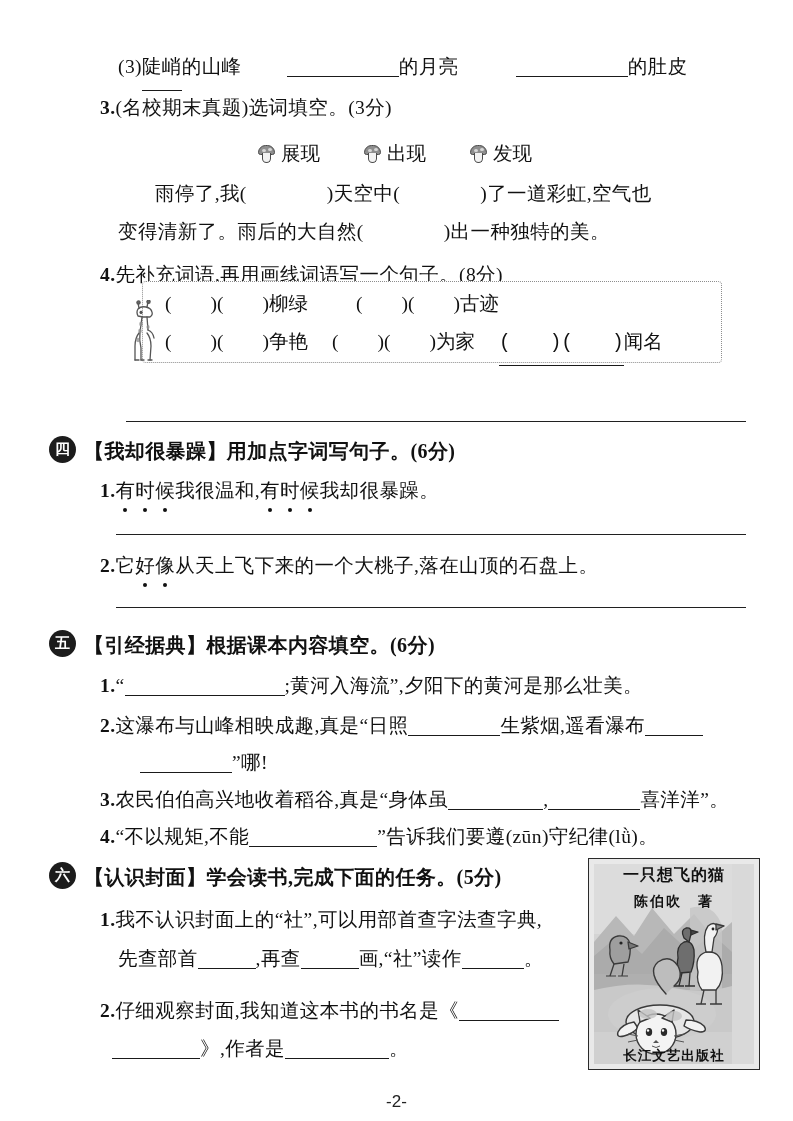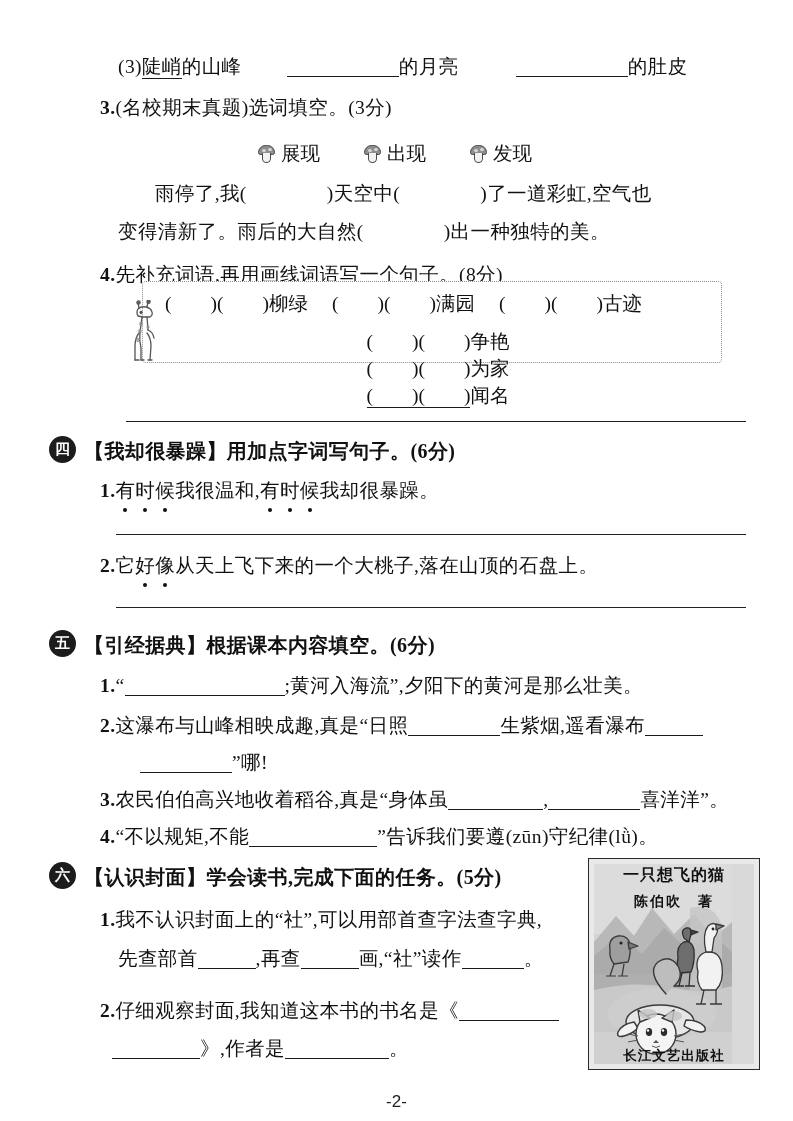--- a/index.html
+++ b/index.html
@@ -42,21 +42,22 @@
   .blank {
     display: inline-block;
     border-bottom: 1.4px solid #1a1a1a;
     height: 1em;
     vertical-align: -0.18em;
   }
 
   
   .uline {
     border-bottom: 1.4px solid #1a1a1a;
-    padding-bottom: 1px;
+    padding-bottom: 11px;
+    font-family: Liberation Mono, monospace;
   }
 
   
   .dotwrap { position: relative; display: inline-block; }
   .dotwrap .dots {
     position: absolute;
     left: 0; right: 0;
     bottom: -11px;
     display: flex;
     justify-content: space-around;
@@ -292,30 +293,27 @@
         <ellipse cx="9" cy="40" rx="1.8" ry="2.2"></ellipse>
         <ellipse cx="19" cy="27" rx="1.6" ry="2"></ellipse>
       </g>
     </svg>
 
     <div class="brow" style="top:8px;">
       <span>
         <span>(　　)(　　)</span><span>柳绿</span>
       </span>
       <span class="gap-m"></span>
-      <span>
-        <span>(　　)(　　)</span><span>满园</span>
-      </span>
       <span class="gap-m"></span>
       <span>
         <span>(　　)(　　)</span><span>古迹</span>
       </span>
     </div>
 
-    <div class="brow" style="top:46px;flex-direction:column;">
+    <div class="brow" style="top:46px;">
       <span>
         <span>(　　)(　　)</span><span>争艳</span>
       </span>
       <span class="gap-m"></span>
       <span>
         <span>(　　)(　　)</span><span>为家</span>
       </span>
       <span class="gap-m"></span>
       <span>
         <span class="uline">(　　)(　　)</span><span>闻名</span>

